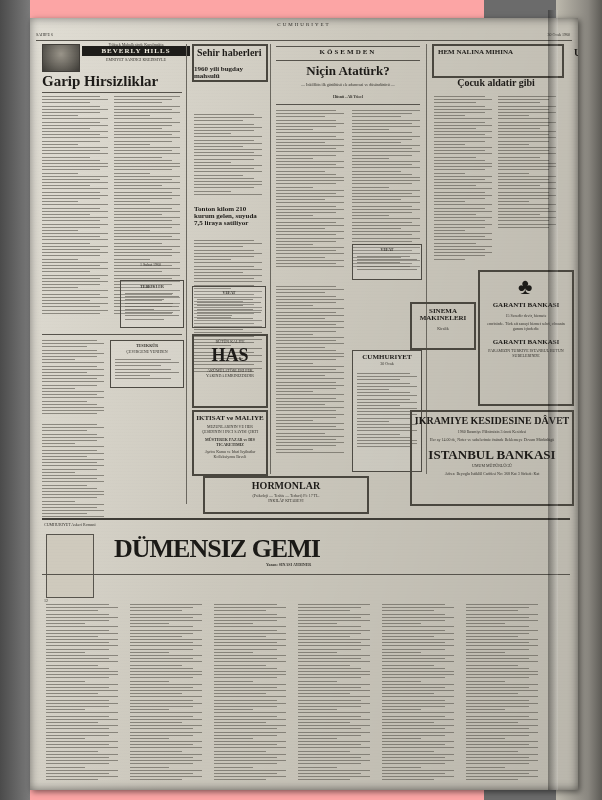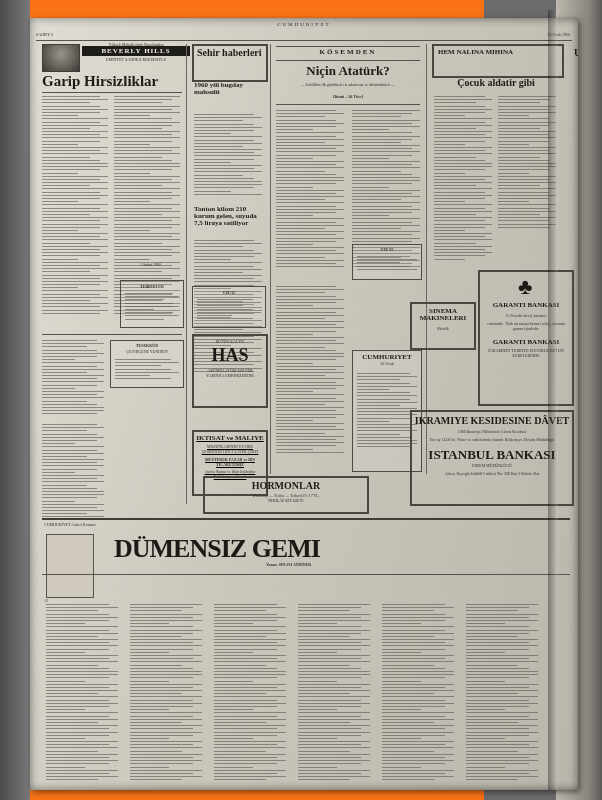--- a/index.html
+++ b/index.html
@@ -1,17 +1,17 @@
 <!DOCTYPE html>
 <html><head>
 <meta charset="utf-8">
 <style>
   html,body{margin:0;padding:0;background:#6b6b6b;}
   body{width:602px;height:800px;overflow:hidden;font-family:"Liberation Serif",serif;}
-  .page{position:relative;width:484px;height:800px;background:#f97316;}
+  .page{position:relative;width:484px;height:800px;background:#fca5a5;}
   .sheet{position:absolute;left:30px;top:18px;width:548px;height:772px;
          background:#d8d4c8;
          box-shadow:0 0 10px rgba(0,0,0,.55) inset, 2px 2px 6px rgba(0,0,0,.5);
          overflow:hidden;}
   .sheet:before{content:"";position:absolute;inset:0;
     background:linear-gradient(105deg,rgba(255,255,255,.22),rgba(0,0,0,.06) 45%,rgba(0,0,0,.14));
     pointer-events:none;}
   .paper-tear{position:absolute;left:0;top:0;width:30px;height:800px;
     background:linear-gradient(90deg,#4b4b4b,#7a7a7a);}
   .right-strip{position:absolute;left:556px;top:0;width:46px;height:800px;
@@ -306,21 +306,21 @@
         <i class="m"></i>
         <i></i>
         <i class="s"></i>
         <i></i>
     </div>
 
 
     <div class="boxd" style="left:162px;top:26px;width:72px;height:34px;">
       <div class="hd hdmed" style="position:relative;left:3px;top:2px;">Sehir haberleri</div>
     </div>
-    <div class="hd hdsm" style="left:164px;top:64px;width:68px;">1960 yili bugday mahsulü</div>
+    <div class="hd hdsm" style="left:164px;top:48px;width:68px;">1960 yili bugday mahsulü</div>
     <div class="lines" style="left:164px;top:96px;width:68px;height:86px;">
       <i class="m"></i>
         <i></i>
         <i class="s"></i>
         <i class="m"></i>
         <i></i>
         <i class="m"></i>
         <i class="xs"></i>
         <i></i>
       <i class="m"></i>
@@ -400,21 +400,21 @@
           <i class="m"></i>
       </div>
     </div>
 
     <div class="boxd" style="left:162px;top:316px;width:72px;height:70px;">
       <div class="tiny center" style="margin-top:3px;">BÜTÜN KALITE</div>
       <div class="hd" style="position:relative;font-size:18px;text-align:center;margin-top:2px;">HAS</div>
       <div class="tiny center" style="margin-top:4px;padding:0 4px;">AKÜMÜLATÖRLERI PEK YAKINDA EMRINIZDEDIR</div>
     </div>
 
-    <div class="boxd" style="left:162px;top:412px;width:72px;height:62px;text-decoration:underline;">
+    <div class="boxd" style="left:162px;top:392px;width:72px;height:62px;">
       <div class="hd hdsm center" style="position:relative;margin-top:3px;">IKTISAT ve MALIYE</div>
       <div class="tiny center" style="margin-top:2px;padding:0 3px;">MEZUNLARININ VE HER ÇESIDININ I INCI SAYISI ÇIKTI</div>
       <div class="tiny center" style="margin-top:3px;font-weight:bold;">MÜSTEREK PAZAR ve DIS TICARETIMIZ</div>
       <div class="tiny center" style="margin-top:2px;padding:0 3px;">Ayrica Kamu ve Idari Isyihatlar Kolleksiyonu Ilaveli</div>
     </div>
 
     <div class="boxd" style="left:162px;top:458px;width:162px;height:34px;margin-left:11px;">
       <div class="hd hdmed center" style="position:relative;margin-top:3px;">HORMONLAR</div>
       <div class="tiny center" style="margin-top:2px;">(Psikoloji — Teshis — Tedavi) Fi: 17 TL.</div>
       <div class="tiny center">INKILÂP KITABEVI</div>

